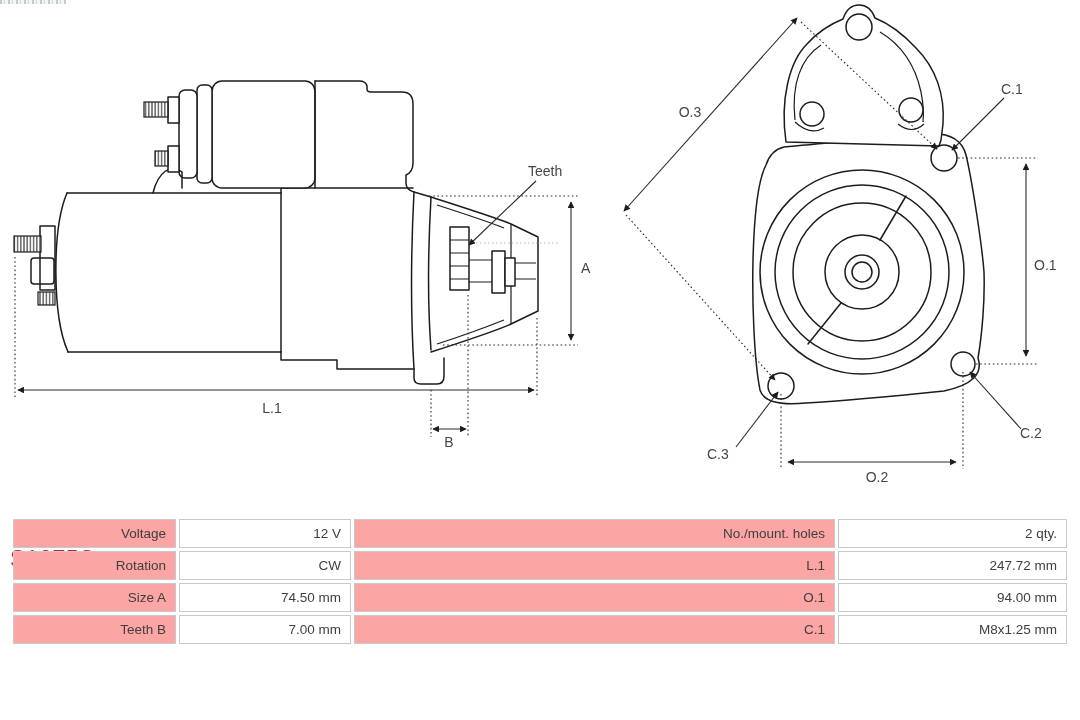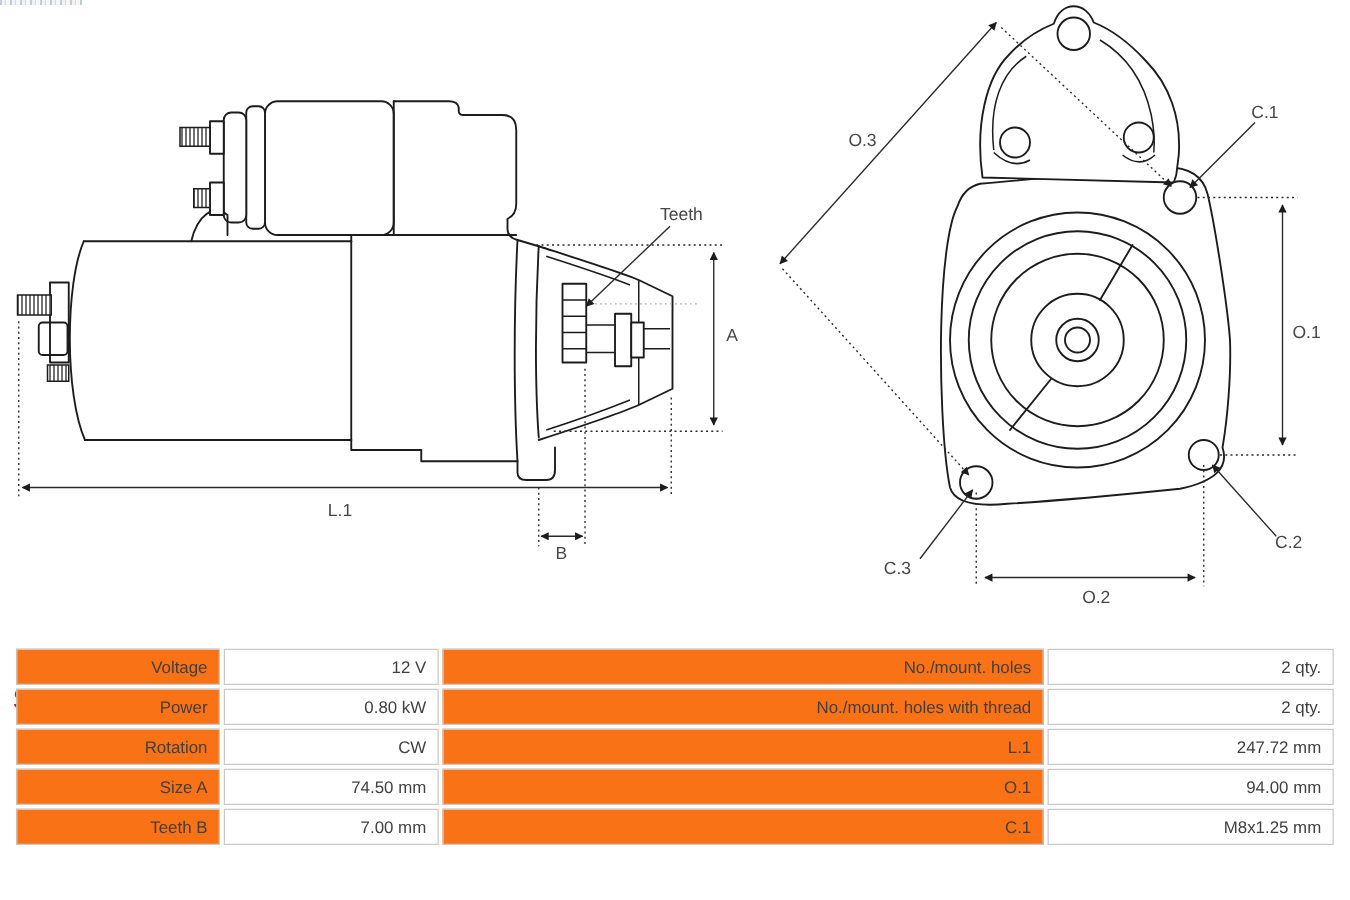--- a/index.html
+++ b/index.html
@@ -7,21 +7,21 @@
   .page{position:relative;width:1080px;height:720px;background:#fff;}
   .artifact{position:absolute;left:0;top:0;width:66px;height:4px;opacity:.85;
     background:repeating-linear-gradient(90deg,#b6c3d4 0 2px,#eef0f4 2px 4px,#d9cfc0 4px 5px,#f4f4f2 5px 8px);}
   .diagram{position:absolute;left:0;top:0;}
   .part-number{position:absolute;left:10px;top:507px;font-size:23px;letter-spacing:.5px;
     color:#cb2026;font-weight:400;margin-top:39px;}
   table.specs{position:absolute;left:10px;top:516px;border-collapse:separate;border-spacing:3px;
     table-layout:fixed;width:1060px;}
   table.specs td{height:27px;border:1px solid #c9c9c9;text-align:right;padding:0 9px 0 0;
     font-size:13.5px;color:#3f3f3f;white-space:nowrap;overflow:hidden;}
-  td.lbl{background:#f97316;}
+  td.lbl{background:#fca5a5;}
   td.val{background:#ffffff;}
   
   .ln{stroke:#1c1c1c;stroke-width:1.5;fill:none;stroke-linejoin:round;stroke-linecap:round;}
   .lnf{stroke:#1c1c1c;stroke-width:1.5;fill:#ffffff;stroke-linejoin:round;}
   .thin{stroke:#1c1c1c;stroke-width:1.2;fill:none;}
   .dim{stroke:#2a2a2a;stroke-width:1.1;fill:none;}
   .dot{stroke:#2a2a2a;stroke-width:1.1;fill:none;stroke-dasharray:1.6 2.6;}
   .dotfaint{stroke:#b0b0b0;stroke-width:1;fill:none;stroke-dasharray:1.4 2.6;}
   .hatchrect{stroke:#1c1c1c;stroke-width:1.2;}
   .dimlabel{font-family:"Liberation Sans",sans-serif;font-size:14px;fill:#464646;}
@@ -180,26 +180,20 @@
         <col style="width:229px">
       </colgroup>
     <tbody>
       <tr>
         <td class="lbl">Voltage</td>
         <td class="val">12 V</td>
         <td class="lbl">No./mount. holes</td>
         <td class="val">2 qty.</td>
       </tr>
       <tr>
-        <td class="lbl">Power</td>
-        <td class="val">0.80 kW</td>
-        <td class="lbl">No./mount. holes with thread</td>
-        <td class="val">2 qty.</td>
-      </tr>
-      <tr>
         <td class="lbl">Rotation</td>
         <td class="val">CW</td>
         <td class="lbl">L.1</td>
         <td class="val">247.72 mm</td>
       </tr>
       <tr>
         <td class="lbl">Size A</td>
         <td class="val">74.50 mm</td>
         <td class="lbl">O.1</td>
         <td class="val">94.00 mm</td>

